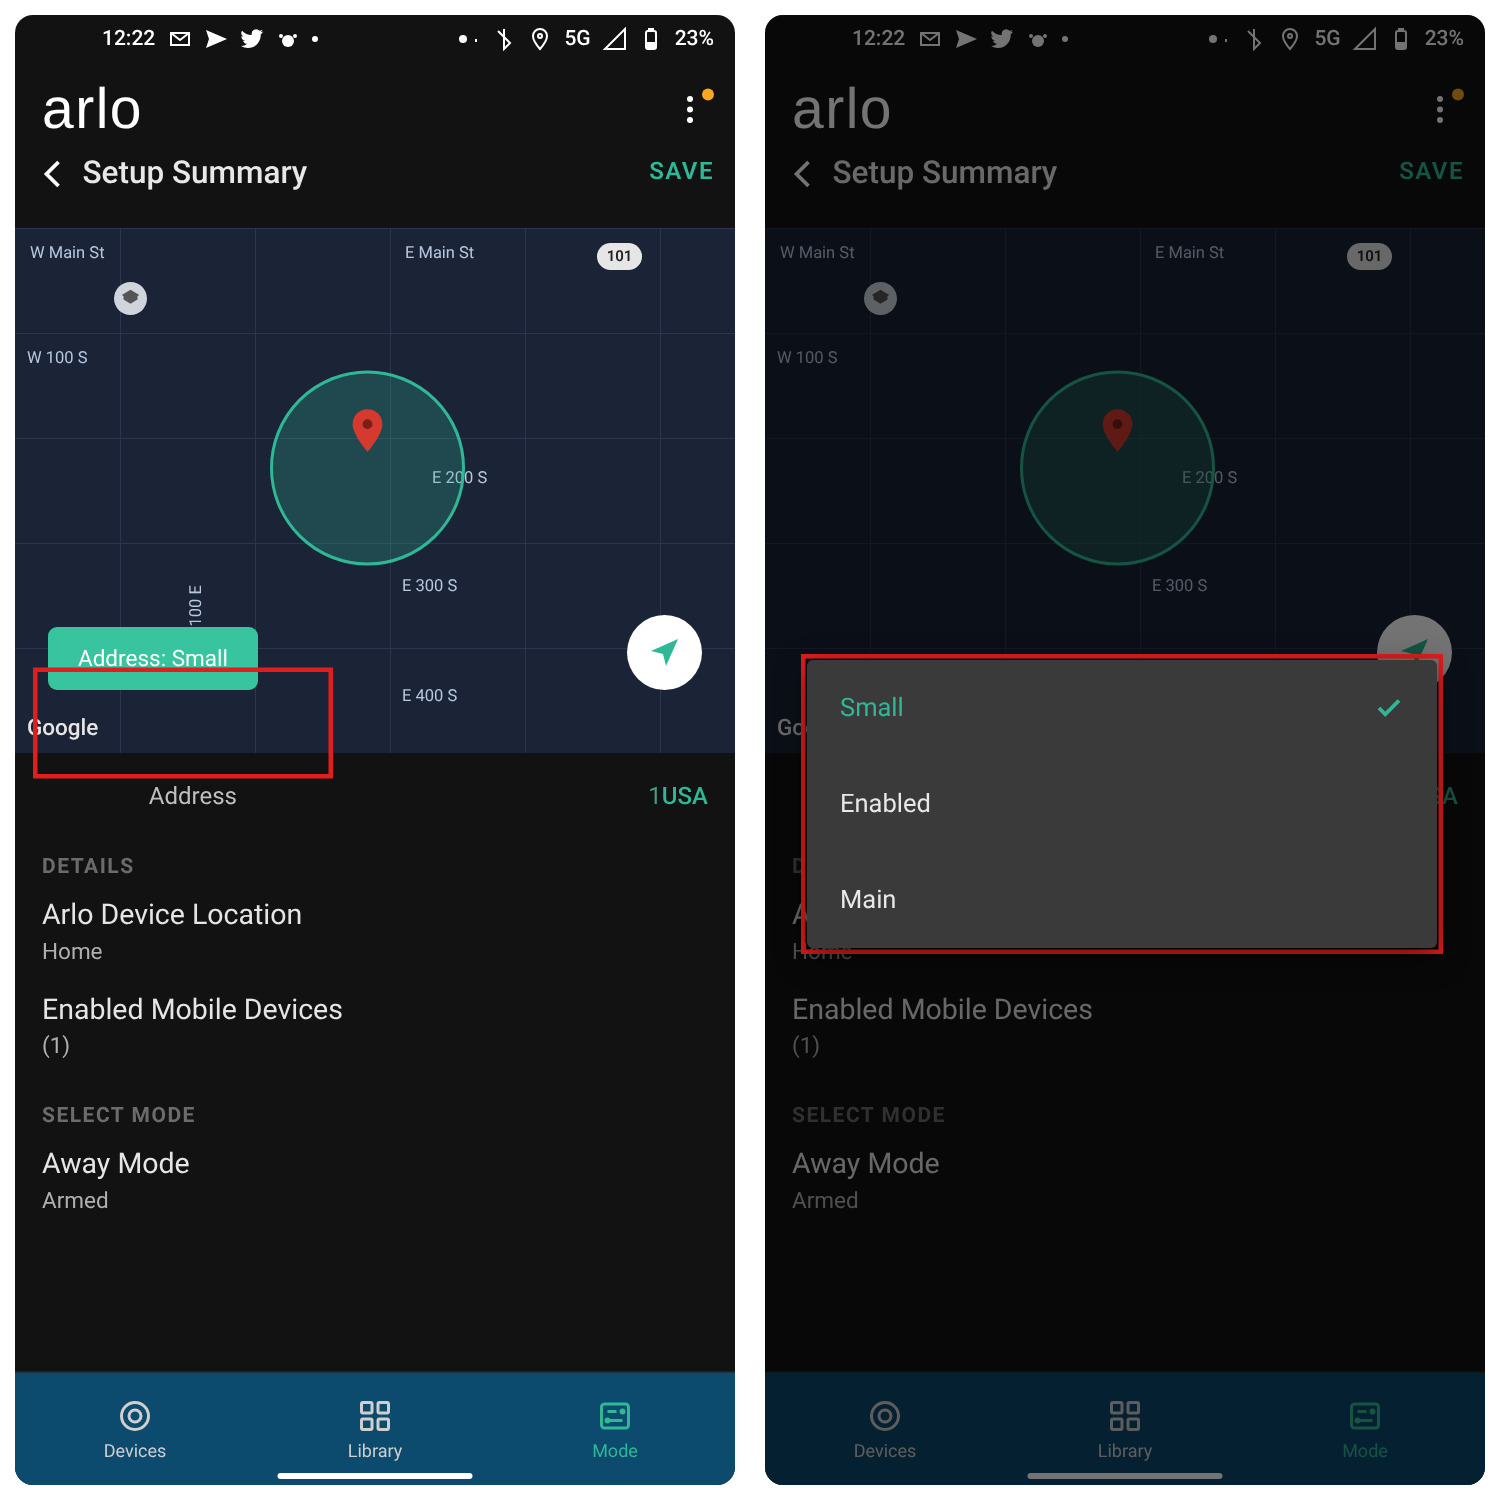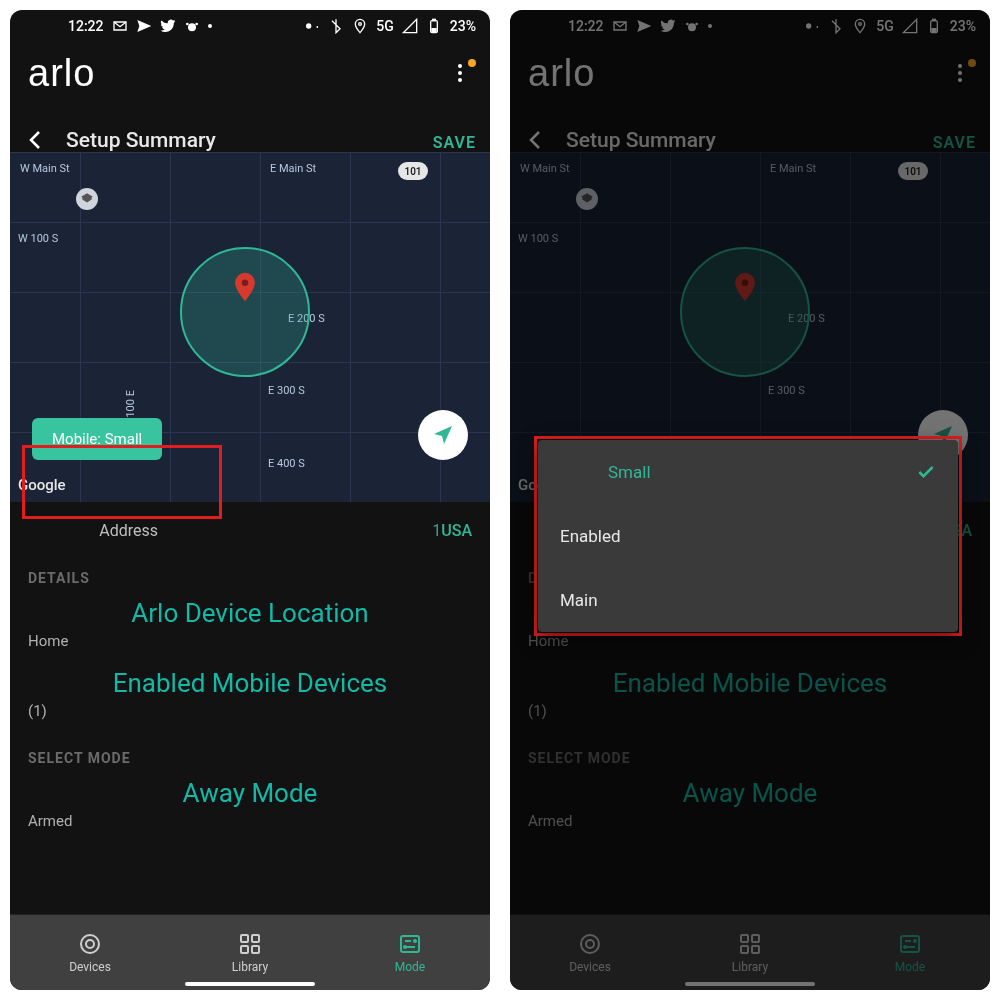--- a/index.html
+++ b/index.html
@@ -65,23 +65,23 @@
     font-family: Arial, sans-serif;
   }
   .more-dot-wrap { position:relative; width:24px; height:24px; display:flex; align-items:center; justify-content:center; }
   .more-dots { display:flex; flex-direction:column; gap:3px; }
   .more-dots span { width:4px; height:4px; border-radius:50%; background:#fff; }
   .more-badge { position:absolute; top:-2px; right:-4px; width:8px; height:8px; border-radius:50%; background:#f5a623; }
   
   .headerrow {
     height:48px;
     display:flex;
-    align-items:flex-end;
+    align-items:flex-start;
     padding:0 14px;
-    gap:18px;
+    gap:7px;
     position: relative;
     z-index: 2;
   }
   .headerrow .back { width:24px; height:24px; color:#fff; }
   .headerrow .title { font-size:21px; font-weight:500; flex:1; }
   .headerrow .save  { color:#2fb896; font-size:16px; font-weight:600; letter-spacing:1px; }
   
   .map {
     position: relative;
     height: 350px;
@@ -182,29 +182,29 @@
     position: relative;
     z-index: 2;
   }
   .section-heading {
     font-size:14px;
     font-weight:700;
     letter-spacing:1px;
     color:#6b6b6b;
     margin-bottom:12px;
   }
-  .item-title { font-size:26px; color:#14b8a6; margin-bottom:4px;text-align:center; }
+  .item-title { font-size:19px; color:#e5e5e5; margin-bottom:4px; }
   .item-sub   { font-size:15px; color:#b0b0b0; margin-bottom:18px; }
   
   .bottomnav {
     position:absolute;
     bottom:0; left:0; right:0;
     height:76px;
     display:flex;
-    background:#404040;
+    background:#0c4a6e;
     border-top:1px solid #222;
     z-index: 2;
   }
   .bottomnav .nav-item {
     flex:1;
     display:flex;
     flex-direction:column;
     align-items:center;
     justify-content:center;
     gap:4px;
@@ -231,21 +231,21 @@
     box-shadow: 0 6px 20px rgba(0,0,0,0.5);
   }
   .radius-menu .menu-item {
     height:64px;
     display:flex;
     align-items:center;
     padding:0 22px;
     font-size:17px;
     color:#e8e8e8;
   }
-  .radius-menu .menu-item.selected { color:#30b896;margin-left:48px; }
+  .radius-menu .menu-item.selected { color:#30b896; }
   .radius-menu .menu-item .check {
     margin-left:auto;
     color:#30b896;
     width:20px; height:20px;
   }
 </style>
 </head>
 <body>
 
 <div class="phone">
@@ -351,21 +351,21 @@
         </svg>
     </div>
     <div class="geofence" style="top:95px; left:170px;"></div>
     <div class="pin" style="top:118px; left:218px;">
       <svg viewBox="0 0 24 24">
           <path fill="#d63a2f" d="M12 2a7 7 0 017 7c0 5-7 13-7 13S5 14 5 9a7 7 0 017-7z"></path>
           <circle cx="12" cy="9" r="2.3" fill="#7a1e18"></circle>
         </svg>
     </div>
     <div class="radius-btn" style="bottom:42px; left:22px;">
-      <span>Mobile: Small</span>
+      <span>Address: Small</span>
     </div>
     <div class="fab" style="bottom:42px; right:22px;">
       <svg viewBox="0 0 24 24" width="24" height="24" fill="currentColor">
           <path d="M3 11l18-8-8 18-2-8-8-2z"></path>
         </svg>
     </div>
     <span class="google" style="bottom:8px; left:8px;">Google</span>
   </div>
 
   <div class="highlight-box" style="top:435px; left:12px; width:200px; height:74px;"></div>

